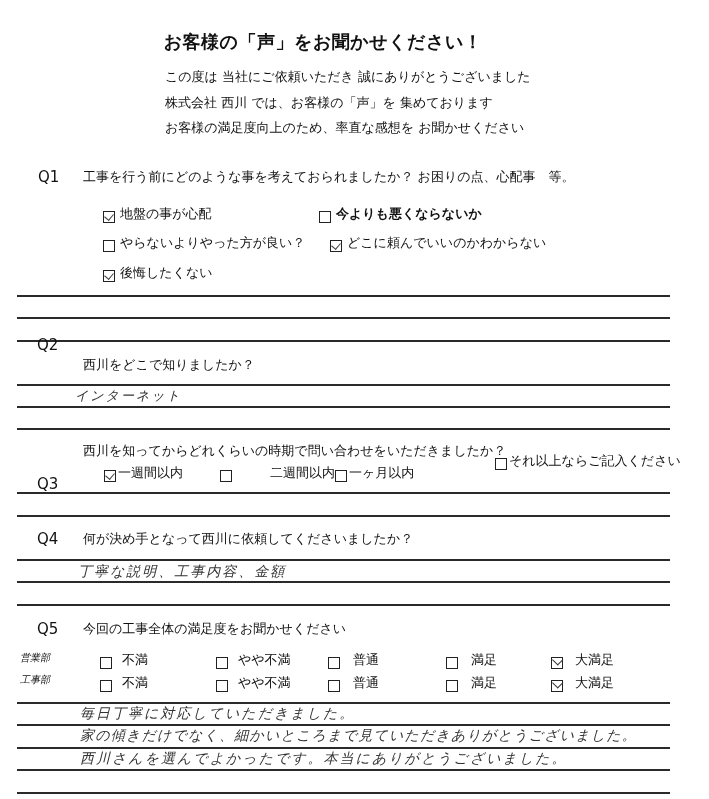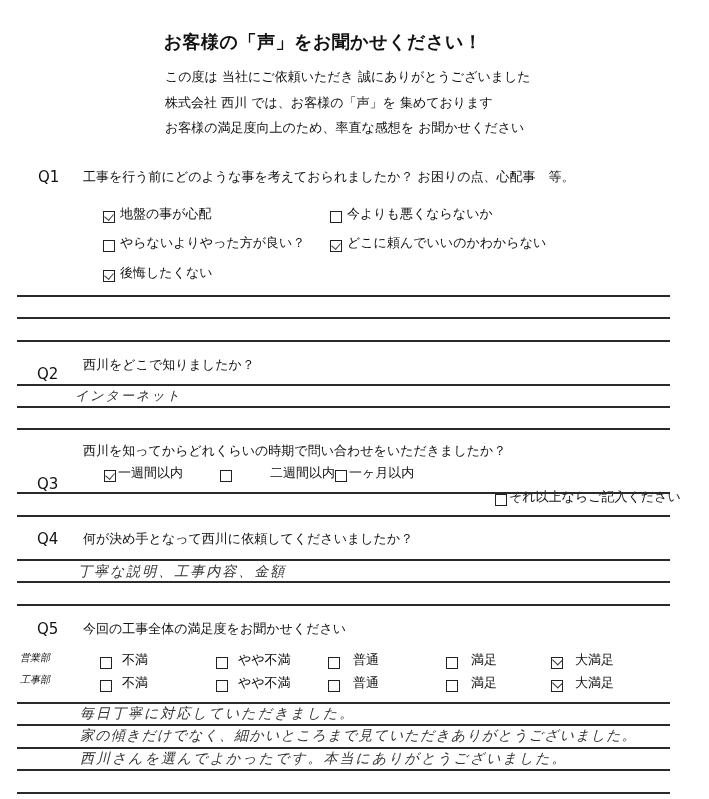--- a/index.html
+++ b/index.html
@@ -26,63 +26,63 @@
 <div class="abs intro" style="top:94px;">株式会社 西川 では、お客様の「声」を 集めております</div>
 <div class="abs intro" style="top:119px;">お客様の満足度向上のため、率直な感想を お聞かせください</div>
 
 <div class="abs qnum" style="left:38px; top:168px;">Q1</div>
 <div class="abs qtext" style="left:83px; top:168px;">工事を行う前にどのような事を考えておられましたか？ お困りの点、心配事　等。</div>
 
 <div class="abs opt" style="left:103px; top:205px;">
   <span class="cb checked"></span>
   <span>地盤の事が心配</span>
 </div>
-<div class="abs opt" style="left:330px; top:205px;">
+<div class="abs opt" style="left:319px; top:205px;font-weight:bold;">
   <span class="cb"></span>
   <span>今よりも悪くならないか</span>
 </div>
 <div class="abs opt" style="left:103px; top:234px;">
   <span class="cb"></span>
   <span>やらないよりやった方が良い？</span>
 </div>
 <div class="abs opt" style="left:330px; top:234px;">
   <span class="cb checked"></span>
   <span>どこに頼んでいいのかわからない</span>
 </div>
 <div class="abs opt" style="left:103px; top:264px;">
   <span class="cb checked"></span>
   <span>後悔したくない</span>
 </div>
 
 <div class="rule" style="top:295px;"></div>
 <div class="rule" style="top:317px;"></div>
 <div class="rule" style="top:340px;"></div>
 
-<div class="abs qnum" style="left:37px; top:365px;">Q2</div>
+<div class="abs qnum" style="left:37px; top:336px;">Q2</div>
 <div class="abs qtext" style="left:83px; top:356px;">西川をどこで知りましたか？</div>
 <div class="rule" style="top:384px;"></div>
 <div class="abs hand" style="left:75px; top:387px; font-size:13px;">インターネット</div>
 <div class="rule" style="top:406px;"></div>
 <div class="rule" style="top:428px;"></div>
 
 <div class="abs qnum" style="left:37px; top:443px;margin-top:32px;">Q3</div>
 <div class="abs qtext" style="left:83px; top:442px;">西川を知ってからどれくらいの時期で問い合わせをいただきましたか？</div>
 <div class="abs opt" style="left:104px; top:464px;">
   <span class="cb checked" style="margin-right:2px;"></span>
   <span>一週間以内</span>
 </div>
 <div class="abs opt" style="left:220px; top:464px;gap:36px;">
   <span class="cb" style="margin-right:2px;"></span>
   <span>二週間以内</span>
 </div>
 <div class="abs opt" style="left:335px; top:464px;">
   <span class="cb" style="margin-right:2px;"></span>
   <span>一ヶ月以内</span>
 </div>
-<div class="abs opt" style="left:451px; top:488px;padding-left:44px;">
+<div class="abs opt" style="left:451px; top:452px;padding-left:44px;">
   <span class="cb" style="margin-right:2px;"></span>
   <span>それ以上ならご記入ください</span>
 </div>
 <div class="rule" style="top:492px;"></div>
 <div class="rule" style="top:515px;"></div>
 
 <div class="abs qnum" style="left:37px; top:530px;">Q4</div>
 <div class="abs qtext" style="left:83px; top:530px;">何が決め手となって西川に依頼してくださいましたか？</div>
 <div class="rule" style="top:559px;"></div>
 <div class="abs hand" style="left:78px; top:563px;">丁寧な説明、工事内容、金額</div>

